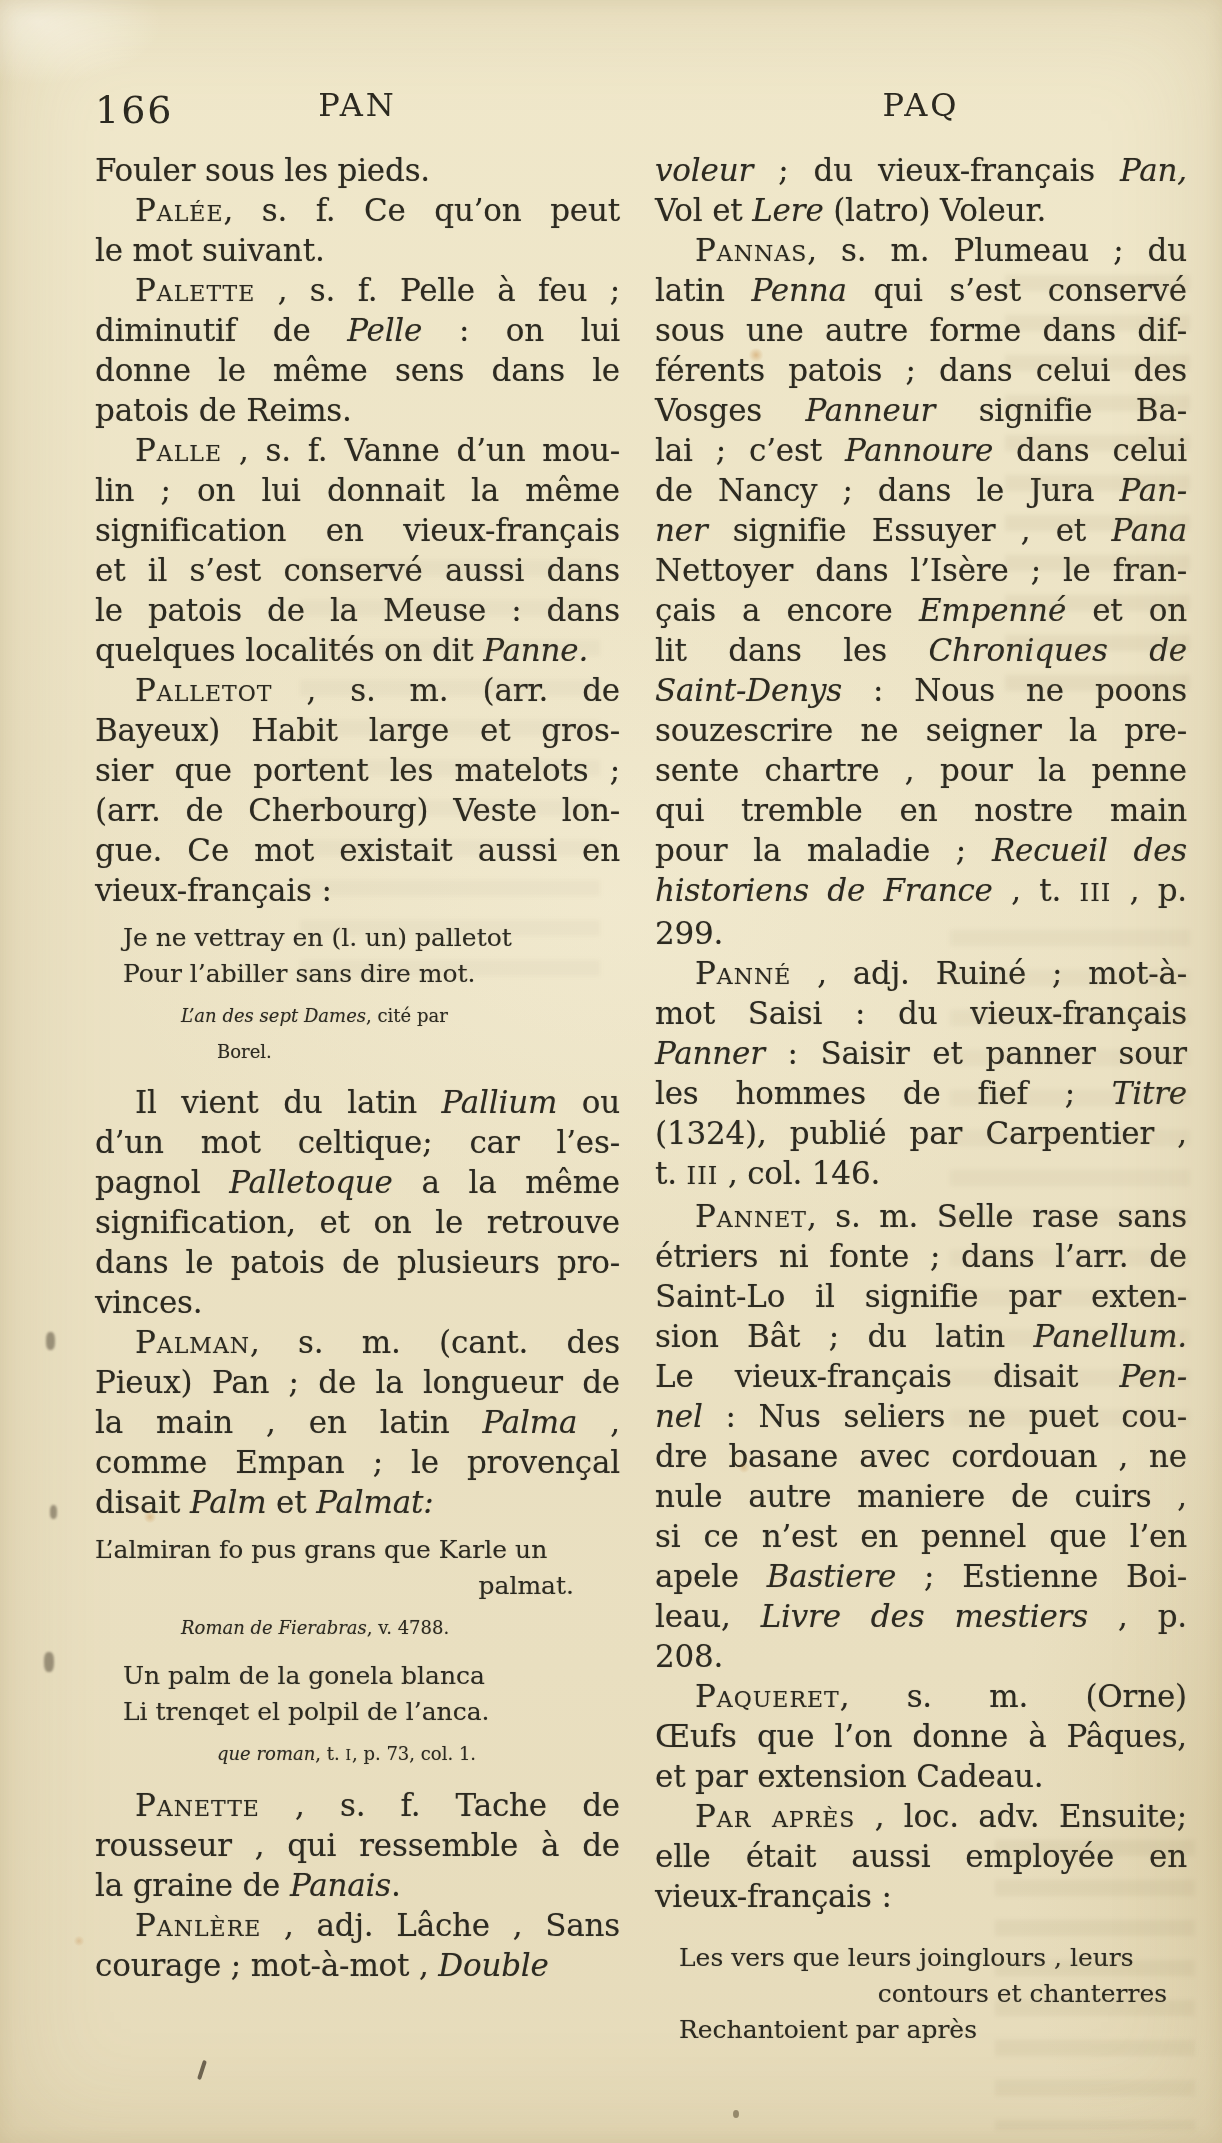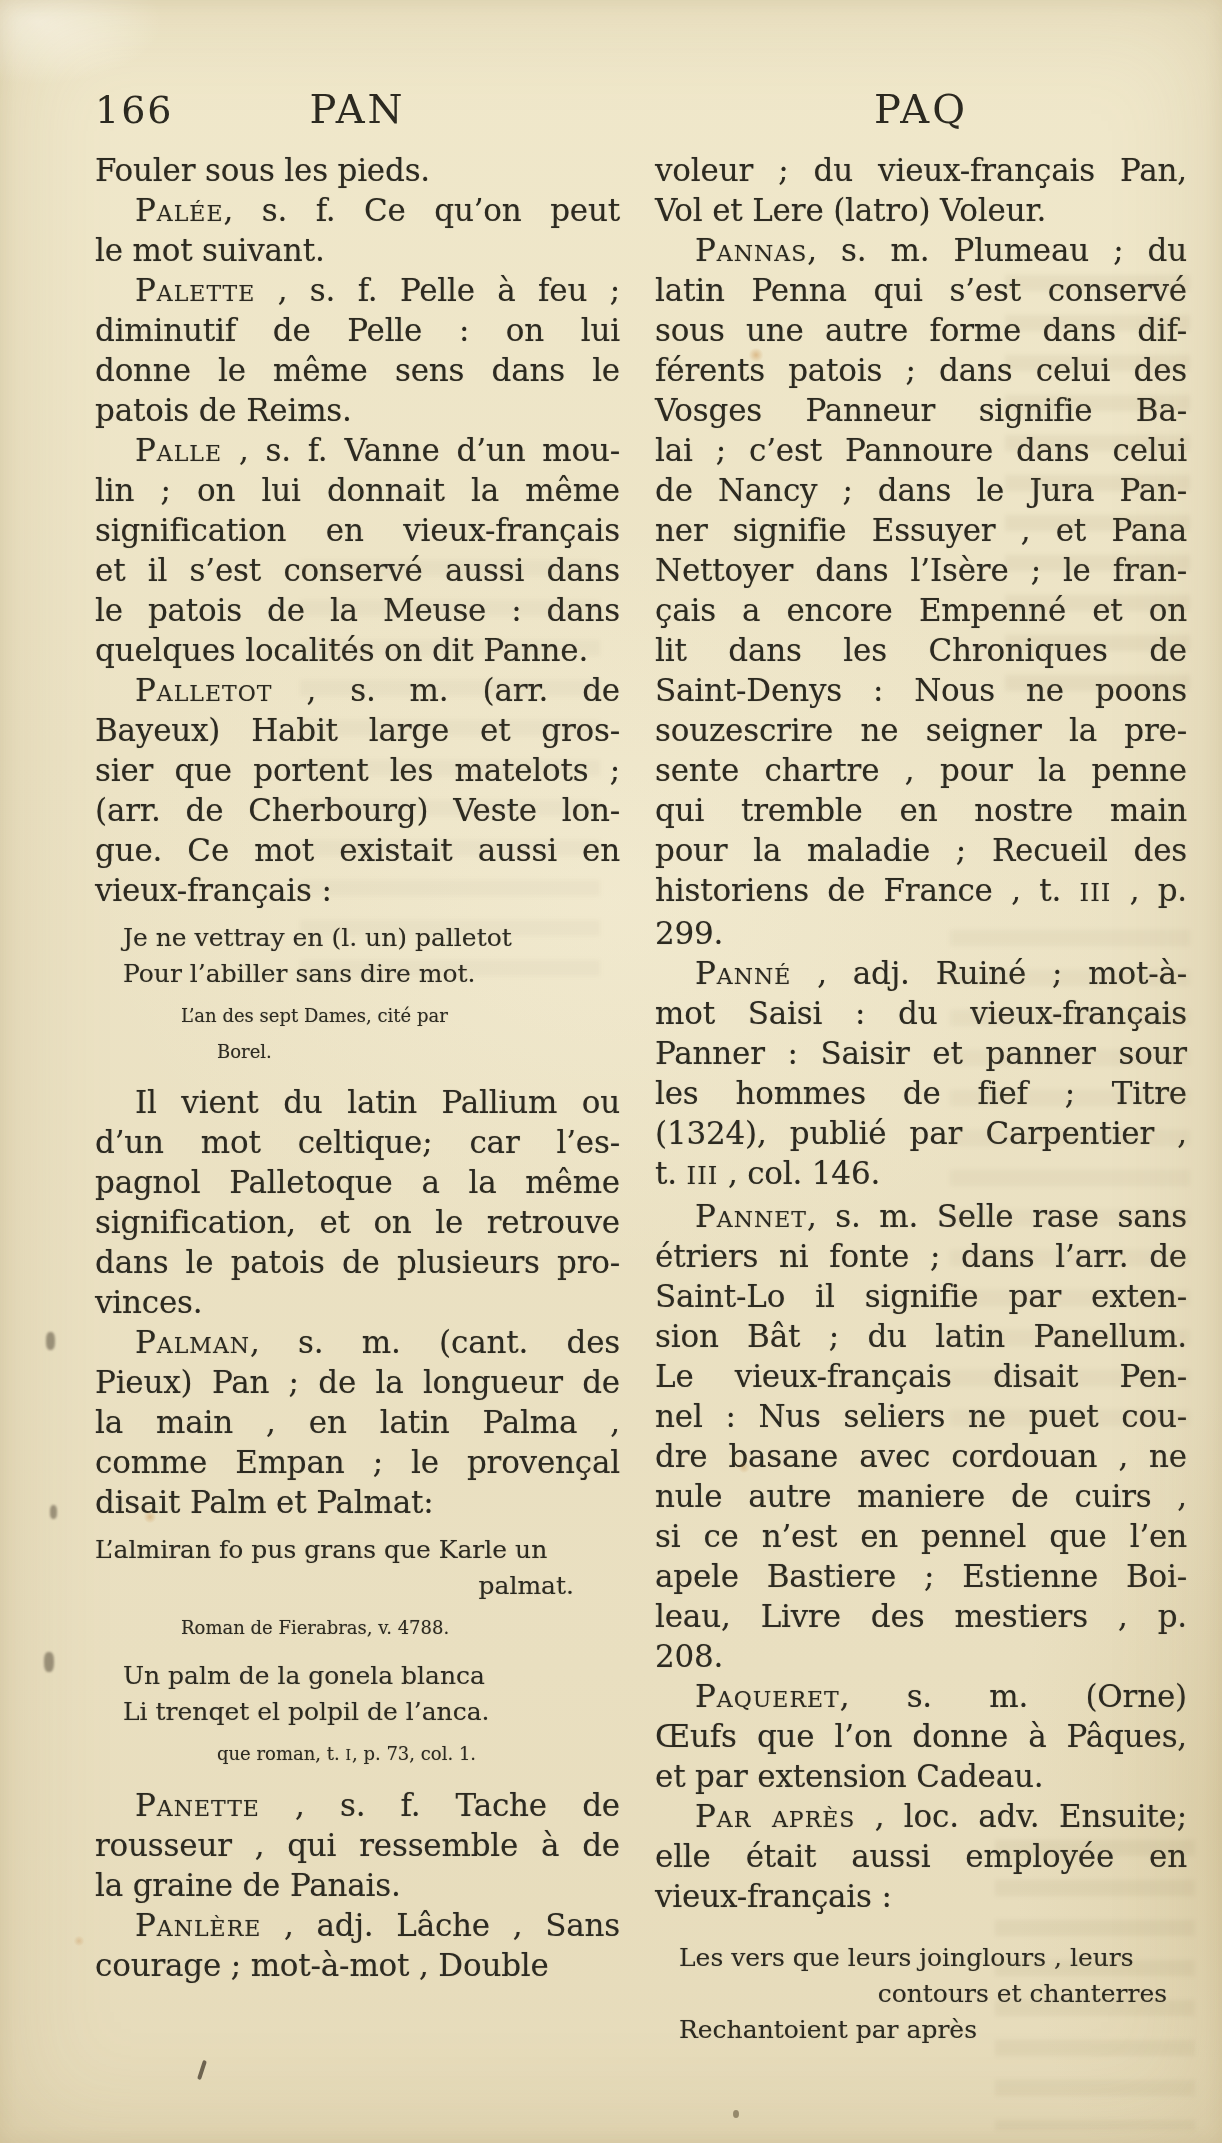--- a/index.html
+++ b/index.html
@@ -14,21 +14,21 @@
       radial-gradient(ellipse 180px 90px at 3% 1%, rgba(255,252,238,.9), transparent 70%),
       radial-gradient(ellipse 700px 500px at 50% 42%, rgba(250,245,224,.35), transparent 75%),
       radial-gradient(ellipse 300px 600px at 100% 85%, rgba(205,188,140,.30), transparent 70%),
       linear-gradient(180deg,#f0e8cb 0%,#ece3c5 35%,#e9dfc0 78%,#e6dbba 100%);
   }
   #page::after{
     content:"";position:absolute;inset:0;pointer-events:none;
     box-shadow:inset 0 0 110px rgba(150,125,70,.22), inset 0 0 18px rgba(140,115,60,.12);
   }
   
-  .runhead{position:absolute;top:86px;font-size:40px;letter-spacing:3px;}
+  .runhead{position:absolute;top:86px;font-size:32px;letter-spacing:3px;}
   #pagenum{left:95px;top:88px;font-size:38px;letter-spacing:2px;}
   #head-left{left:95px;width:525px;text-align:center;}
   #head-right{left:655px;width:532px;text-align:center;}
   
   .col{position:absolute;top:150px;}
   #col-left{left:95px;width:525px;}
   #col-right{left:655px;width:532px;}
   
   .block.para{font-size:31px;line-height:40px;letter-spacing:-0.2px;}
   .block.cite{font-size:25px;line-height:36px;margin:10px 0 4px;padding-left:28px;padding-right:46px;}
@@ -36,21 +36,21 @@
   .block.src{font-size:18px;line-height:36px;margin:6px 0 12px;padding-left:86px;padding-right:6px;}
   #col-right .block.cite{margin-top:24px;padding-left:24px;padding-right:20px;}
   .ln{min-height:1em;text-shadow:0 0 1px rgba(45,40,28,.35);}
   .j{text-align:justify;text-align-last:justify;}
   .end{text-align:right;text-align-last:left;}
   .ind{text-indent:40px;}
   .ind2{text-indent:36px;}
   .rt{text-align:center;text-align-last:right;}
   .cl{text-align:left;}
   .sc{font-variant:small-caps;letter-spacing:1px;}
-  .i, i{}
+  .i, i{font-style:italic;}
   .rn{font-size:0.78em;letter-spacing:1px;}
   
   .spot{position:absolute;border-radius:50%;pointer-events:none;}
   #spot1{left:748px;top:348px;width:16px;height:14px;background:radial-gradient(circle,rgba(190,120,40,.38),transparent 70%);}
   #spot2{left:143px;top:1511px;width:14px;height:12px;background:radial-gradient(circle,rgba(190,120,40,.34),transparent 70%);}
   #spot3{left:738px;top:1462px;width:12px;height:11px;background:radial-gradient(circle,rgba(190,120,40,.30),transparent 70%);}
   #spot4{left:73px;top:1936px;width:12px;height:10px;background:radial-gradient(circle,rgba(185,115,40,.26),transparent 70%);}
   .smudge{position:absolute;background:rgba(60,52,38,.45);filter:blur(1.2px);border-radius:40%;}
   #smudge1{left:46px;top:1332px;width:9px;height:18px;}
   #smudge2{left:50px;top:1505px;width:7px;height:14px;}

